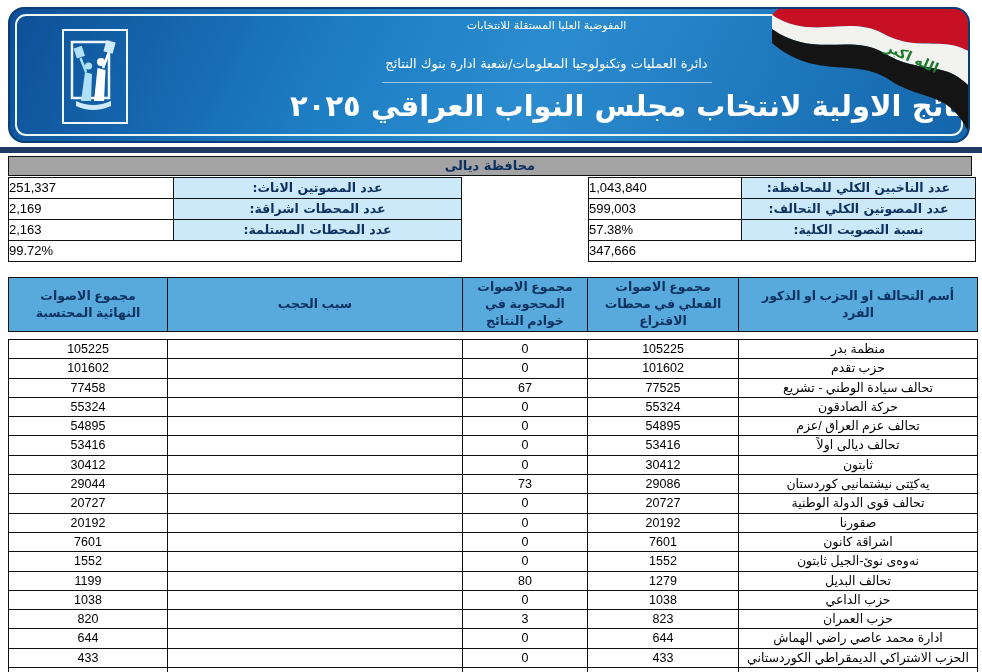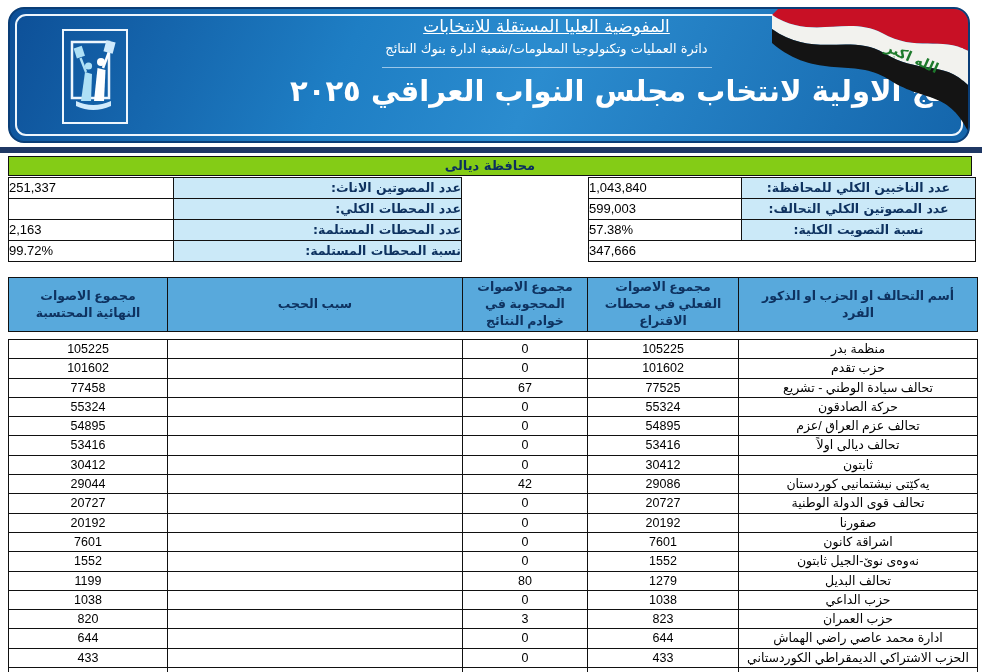--- a/index.html
+++ b/index.html
@@ -6,47 +6,47 @@
   #page{position:relative;width:982px;height:672px;background:#ffffff;overflow:hidden;
         font-family:"DejaVu Sans",sans-serif;}
 
   
   .banner{position:absolute;left:8px;top:7px;width:958px;height:132px;border-radius:16px;
           border:2px solid #0a3e77;overflow:hidden;
           background:linear-gradient(115deg,#0d4f97 0%,#1e7ec4 35%,#2b8ccf 55%,#1465ab 100%);}
   .banner-inner{position:absolute;inset:5px;border:2px solid #eef6fd;border-radius:11px;pointer-events:none;}
   .logo-box{position:absolute;left:52px;top:20px;width:62px;height:91px;border:2px solid #eef6fd;}
   .banner-text{position:absolute;left:280px;right:165px;top:9px;text-align:center;color:#ffffff;}
-  .org-line1{font-size:17px;line-height:16px;text-decoration:underline;}
-  .org-line2{font-size:13px;line-height:16px;margin-top:7px;}
+  .org-line1{font-size:11px;line-height:16px;}
+  .org-line2{font-size:13px;line-height:16px;margin-top:22px;}
   .title-divider{width:330px;margin:10px auto 5px;border:0;border-top:1px solid rgba(235,245,255,.6);}
   .main-title{font-size:29px;font-weight:bold;line-height:36px;white-space:nowrap;}
   .flag-svg{position:absolute;right:-2px;top:-2px;}
 
   
   .strip{position:absolute;left:0;top:147px;width:982px;height:6px;background:#1F3864;}
 
   
-  .province-bar{position:absolute;left:8px;top:156px;width:962px;height:18px;background:#84cc16;
+  .province-bar{position:absolute;left:8px;top:156px;width:962px;height:18px;background:#a3a3a3;
                 border:1px solid #111;color:#0c2f5f;font-weight:bold;font-size:13px;
                 text-align:center;line-height:18px;}
 
   
   .stats{position:absolute;top:177px;}
   .stats-right{left:588px;width:388px;}
   .stats-left{left:8px;width:454px;}
   .stat-row{display:flex;flex-direction:row-reverse;border:1px solid #111;margin-top:-1px;height:20px;}
   .stat-row:first-of-type{margin-top:0;}
   .stat-label{background:#CBE9F8;border-left:1px solid #111;font-weight:bold;color:#0e3260;
               font-size:12.5px;text-align:center;line-height:20px;
               overflow:hidden;white-space:nowrap;}
   .stat-value{flex:1;background:#fff;color:#000;font-size:13px;text-align:left;padding-right:4px;
               line-height:20px;font-family:"Liberation Sans","DejaVu Sans",sans-serif;}
   .stats-right .stat-label{width:233px;}
-  .stats-left  .stat-label{width:287px;text-align:right;}
+  .stats-left  .stat-label{width:287px;}
 
   
   table.results{position:absolute;left:8px;width:969px;border-collapse:collapse;table-layout:fixed;
                 direction:rtl;font-family:"Liberation Sans","DejaVu Sans",sans-serif;}
   .results-head{top:277px;}
   .results-body{top:339px;}
   .results th{background:#58A9DC;border:1px solid #111;color:#0e3260;font-weight:bold;
               font-size:12.5px;height:50px;padding:1px 10px;text-align:center;vertical-align:middle;
               line-height:17px;}
   .results td{border:1px solid #111;font-size:12.5px;color:#000;height:18.3px;padding:0 4px;
@@ -118,30 +118,30 @@
     </div>
 
   <div class="stats stats-left">
 
       <div class="stat-row">
         <div class="stat-label" dir="rtl">عدد المصوتين الاناث:</div>
         <div class="stat-value">251,337</div>
       </div>
 
       <div class="stat-row">
-        <div class="stat-label" dir="rtl">عدد المحطات الكلي:</div>
+        <div class="stat-label" dir="rtl">عدد المحطات اشراقة:</div>
+        <div class="stat-value">2,169</div>
       </div>
 
       <div class="stat-row">
         <div class="stat-label" dir="rtl">عدد المحطات المستلمة:</div>
         <div class="stat-value">2,163</div>
       </div>
 
       <div class="stat-row">
-        <div class="stat-label" dir="rtl">نسبة المحطات المستلمة:</div>
         <div class="stat-value">99.72%</div>
       </div>
     </div>
 
   <table class="results results-head">
     <colgroup>
       <col style="width:239px">
         <col style="width:151px">
         <col style="width:125px">
         <col style="width:295px">
@@ -220,21 +220,21 @@
           <td>ثابتون</td>
           <td>30412</td>
           <td>0</td>
           <td></td>
           <td>30412</td>
         </tr>
 
         <tr>
           <td>يەكێتى نيشتمانيى كوردستان</td>
           <td>29086</td>
-          <td>42</td>
+          <td>73</td>
           <td></td>
           <td>29044</td>
         </tr>
 
         <tr>
           <td>تحالف قوى الدولة الوطنية</td>
           <td>20727</td>
           <td>0</td>
           <td></td>
           <td>20727</td>

